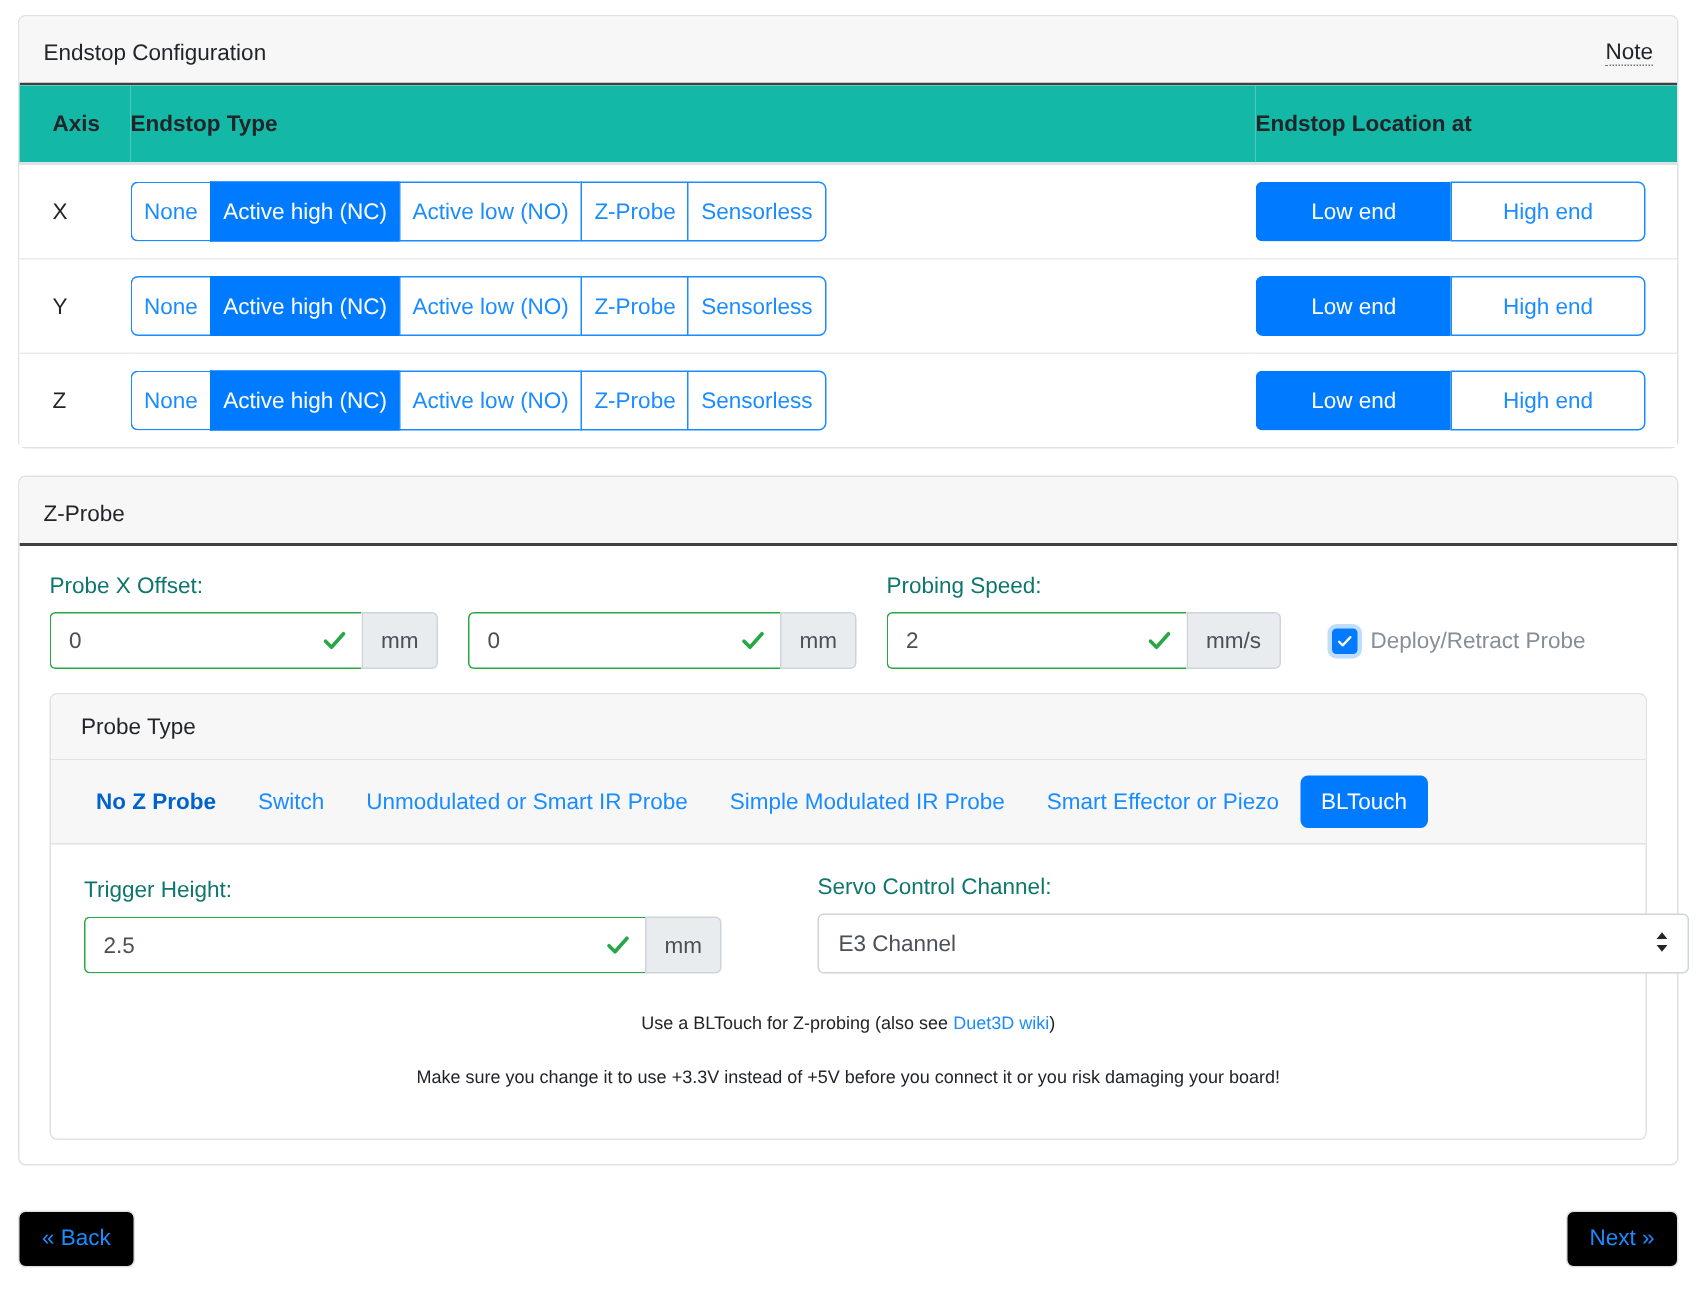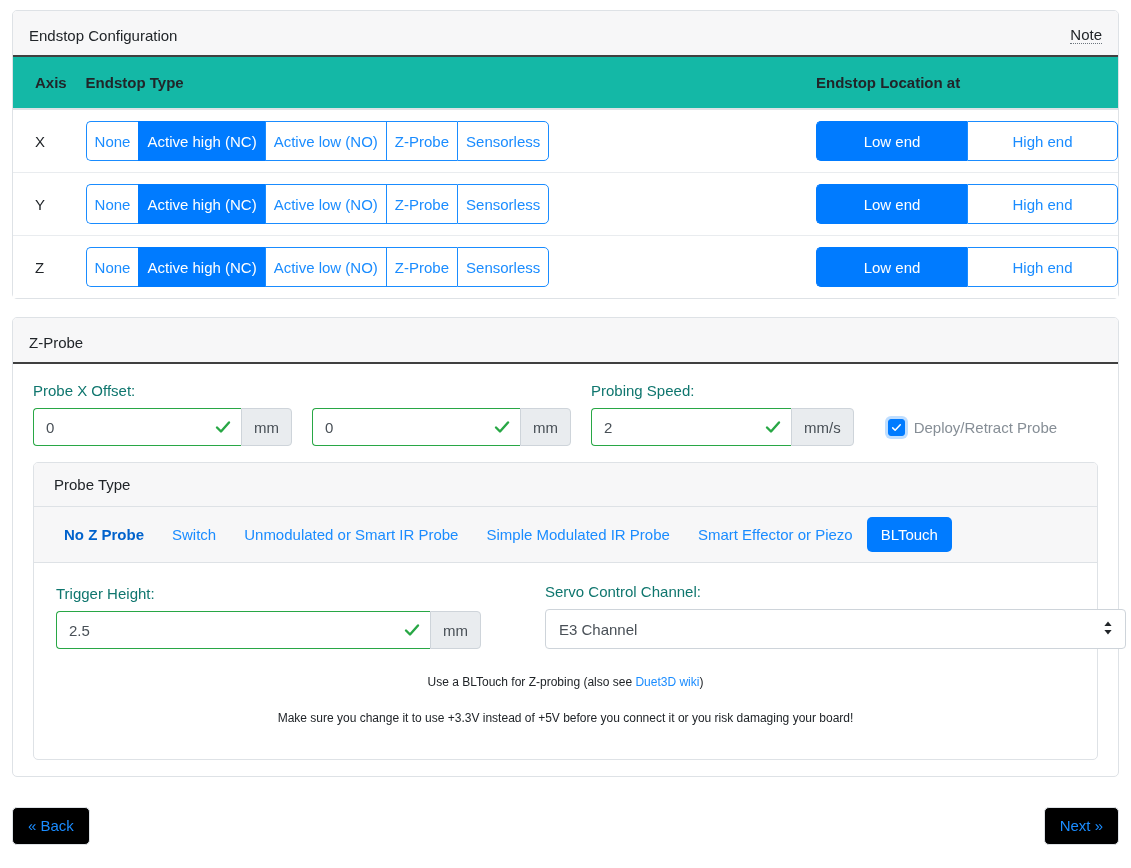--- a/index.html
+++ b/index.html
@@ -94,21 +94,21 @@
   .btn:last-child { border-right-width: 1px; }
   .btn-group .btn:first-child { border-radius: 5px 0 0 5px; }
   .btn-group .btn:last-child  { border-radius: 0 5px 5px 0; }
   .btn.active {
     background: #007bff;
     border-color: #007bff;
     color: #fff;
   }
   .btn.active + .btn { border-left: 1px solid #1a8cff; }
 
-  .grp-loc .btn { width: 151px; }
+  .grp-loc .btn { width: 130px; }
 
   .loc-cell { text-align: left; padding-left: 0; }
 
   
   .zprobe-body { padding: 18px 20px 16px 20px; }
   .form-row {
     display: flex;
     align-items: flex-end;
     gap: 0;
   }

